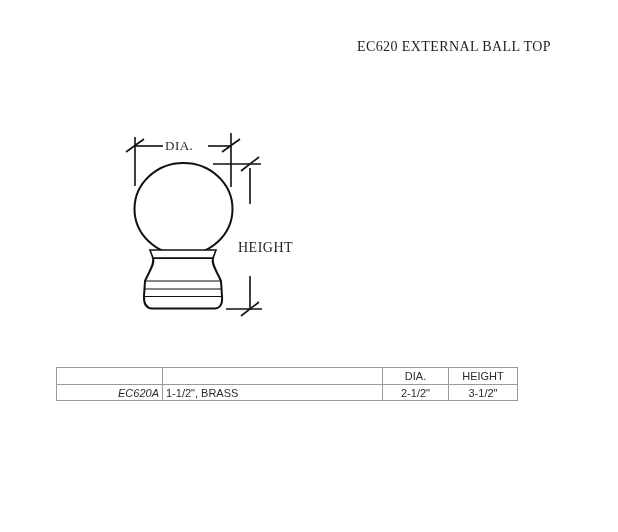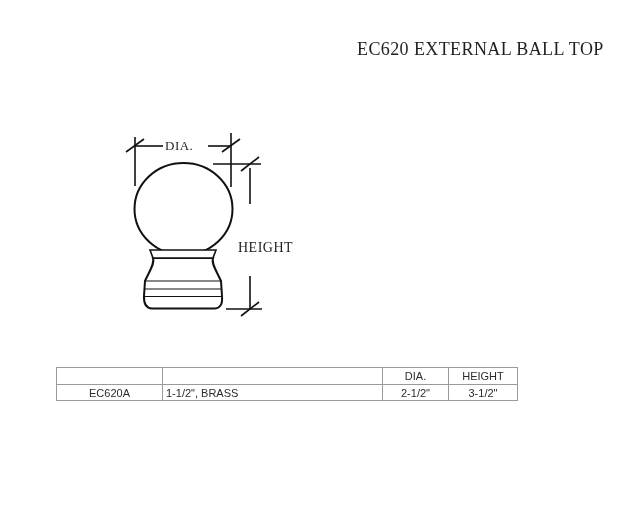--- a/index.html
+++ b/index.html
@@ -12,21 +12,21 @@
     width: 618px;
     height: 532px;
     overflow: hidden;
     font-family: "Liberation Sans", sans-serif;
   }
   .page-title {
     position: absolute;
     left: 357px;
     top: 39px;
     font-family: "Liberation Serif", "DejaVu Serif", serif;
-    font-size: 18px;
+    font-size: 14px;
     letter-spacing: 0.4px;
     color: #1f1f1f;
     white-space: nowrap;
   }
   .drawing-svg {
     position: absolute;
     left: 0;
     top: 0;
     width: 618px;
     height: 532px;
@@ -65,21 +65,21 @@
   }
   .spec-table td {
     border: 1px solid #9a9a9a;
     padding: 0 3px;
     height: 15px;
     line-height: 14px;
     overflow: hidden;
     white-space: nowrap;
   }
   .spec-table tr.hdr td { height: 16px; }
-  .col-part   { width: 99px;  text-align: center; }
+  .col-part   { width: 99px;  text-align: right; font-style: italic; }
   .col-desc   { width: 213px; text-align: left; }
   .col-dia    { width: 59px;  text-align: center; }
   .col-height { width: 62px;  text-align: center; }
 </style>
 </head>
 <body>
 
 <div class="page-title">EC620 EXTERNAL BALL TOP</div>
 
 <svg class="drawing-svg" viewBox="0 0 618 532" xmlns="http://www.w3.org/2000/svg">

